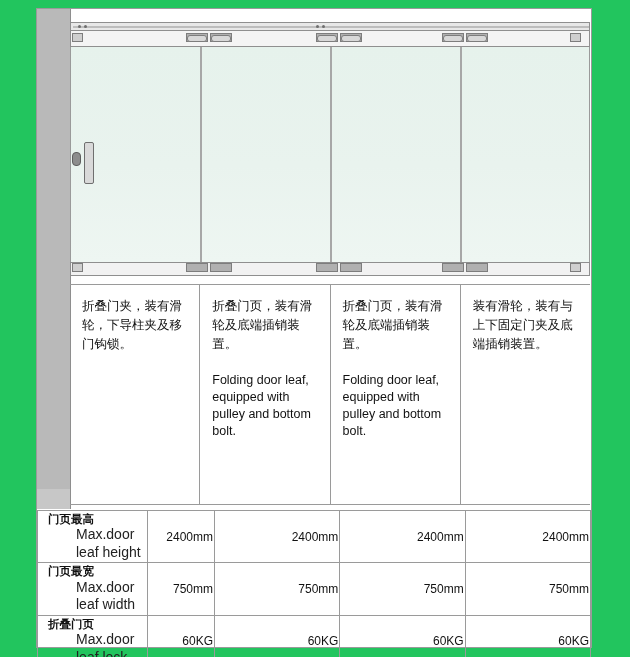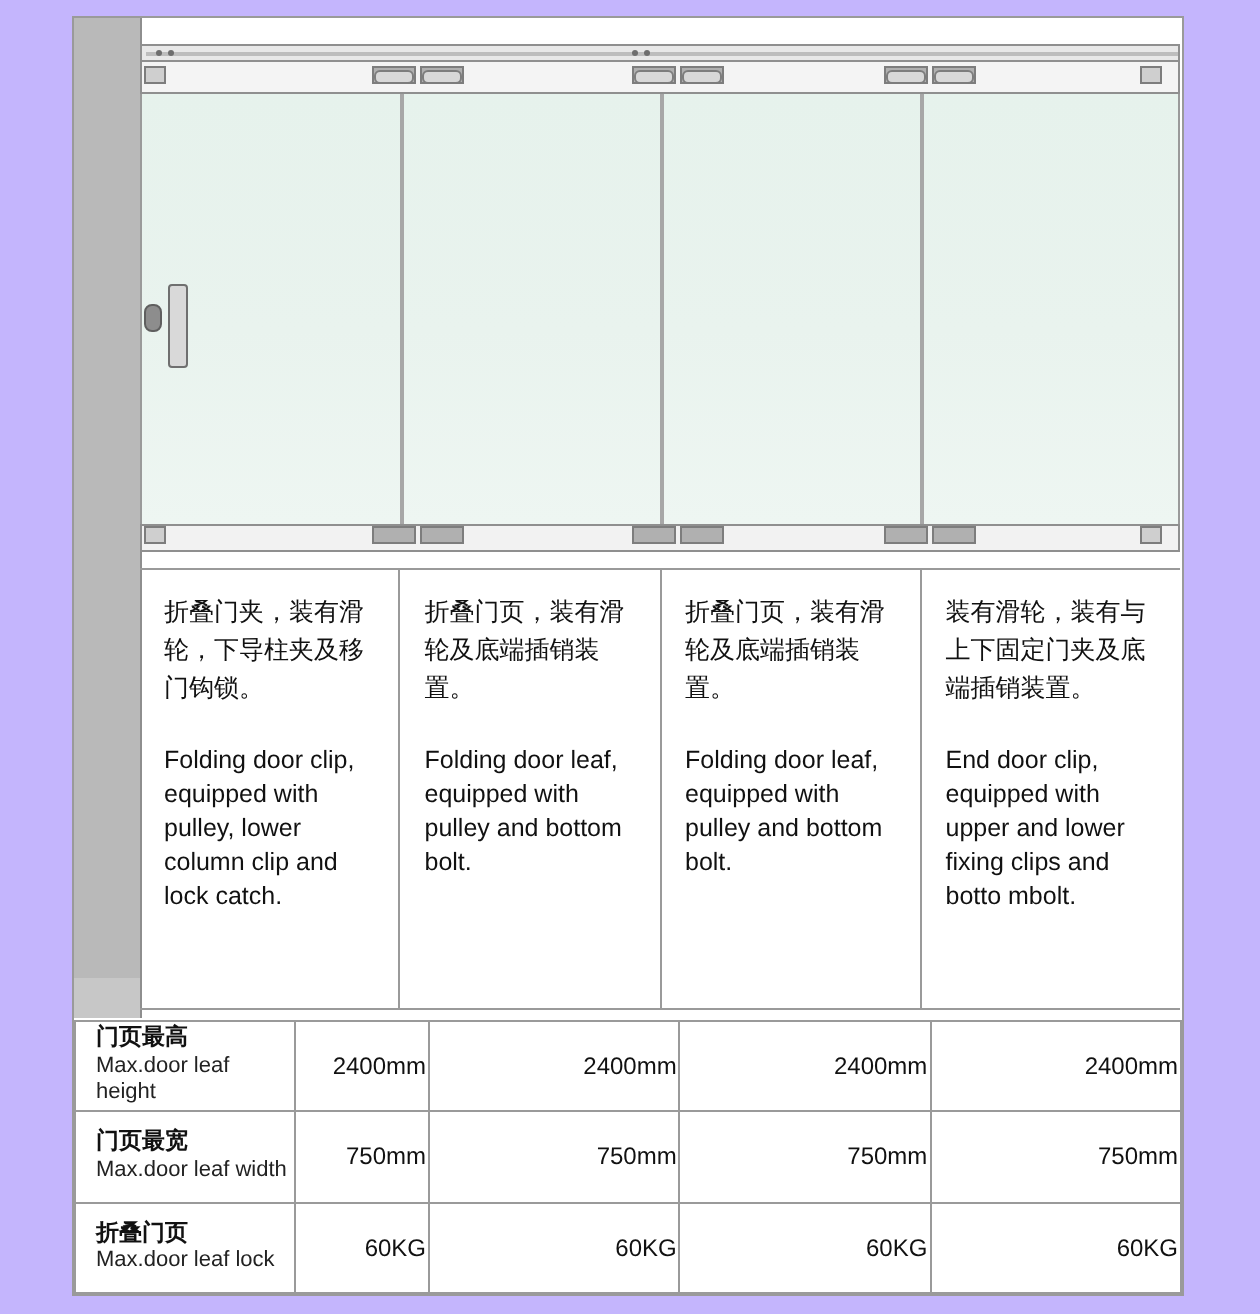--- a/index.html
+++ b/index.html
@@ -10,21 +10,21 @@
     width: 630px;
     height: 657px;
     background: #ffffff;
     font-family: "Liberation Sans", sans-serif;
     overflow: hidden;
   }
   #page {
     position: relative;
     width: 630px;
     height: 657px;
-    background: #c4b5fd;
+    background: #22c55e;
   }
 
   
   .outer-frame {
     position: absolute;
     left: 36px;
     top: 8px;
     width: 556px;
     height: 640px;
     border: 1px solid #9a9a9a;
@@ -233,22 +233,23 @@
     line-height: 1.25;
   }
   .spec-label .cn {
     display: block;
     font-size: 11.5px;
     font-weight: bold;
     color: #111;
   }
   .spec-label .en {
     display: block;
-    font-size: 11px;
+    font-size: 14px;
     color: #222;
+    margin-left: 28px;
   }
   td.spec-first-val { width: 67px; }
 </style>
 </head>
 <body>
 
 <div id="page">
 
   <div class="outer-frame"></div>
 
@@ -307,33 +308,31 @@
     <div class="dot" style="left:246px; top:3px;"></div>
     <div class="dot" style="left:252px; top:3px;"></div>
 
     <div class="handle-plate"></div>
     <div class="handle-knob"></div>
   </div>
 
   <div class="desc-row">
     <div class="desc-cell">
       <p class="desc-cn">折叠门夹，装有滑轮，下导柱夹及移门钩锁。</p>
-      <p class="desc-en">Folding door clip, equipped with pulley, lower column clip and lock catch.</p>
     </div>
     <div class="desc-cell">
       <p class="desc-cn">折叠门页，装有滑轮及底端插销装置。</p>
       <p class="desc-en">Folding door leaf, equipped with pulley and bottom bolt.</p>
     </div>
     <div class="desc-cell">
       <p class="desc-cn">折叠门页，装有滑轮及底端插销装置。</p>
       <p class="desc-en">Folding door leaf, equipped with pulley and bottom bolt.</p>
     </div>
     <div class="desc-cell">
       <p class="desc-cn">装有滑轮，装有与上下固定门夹及底端插销装置。</p>
-      <p class="desc-en">End door clip, equipped with upper and lower fixing clips and botto mbolt.</p>
     </div>
   </div>
 
   <table class="spec-table">
     <tbody>
       <tr>
         <td class="spec-label">
           <span class="cn">门页最高</span>
           <span class="en">Max.door leaf height</span>
         </td>

